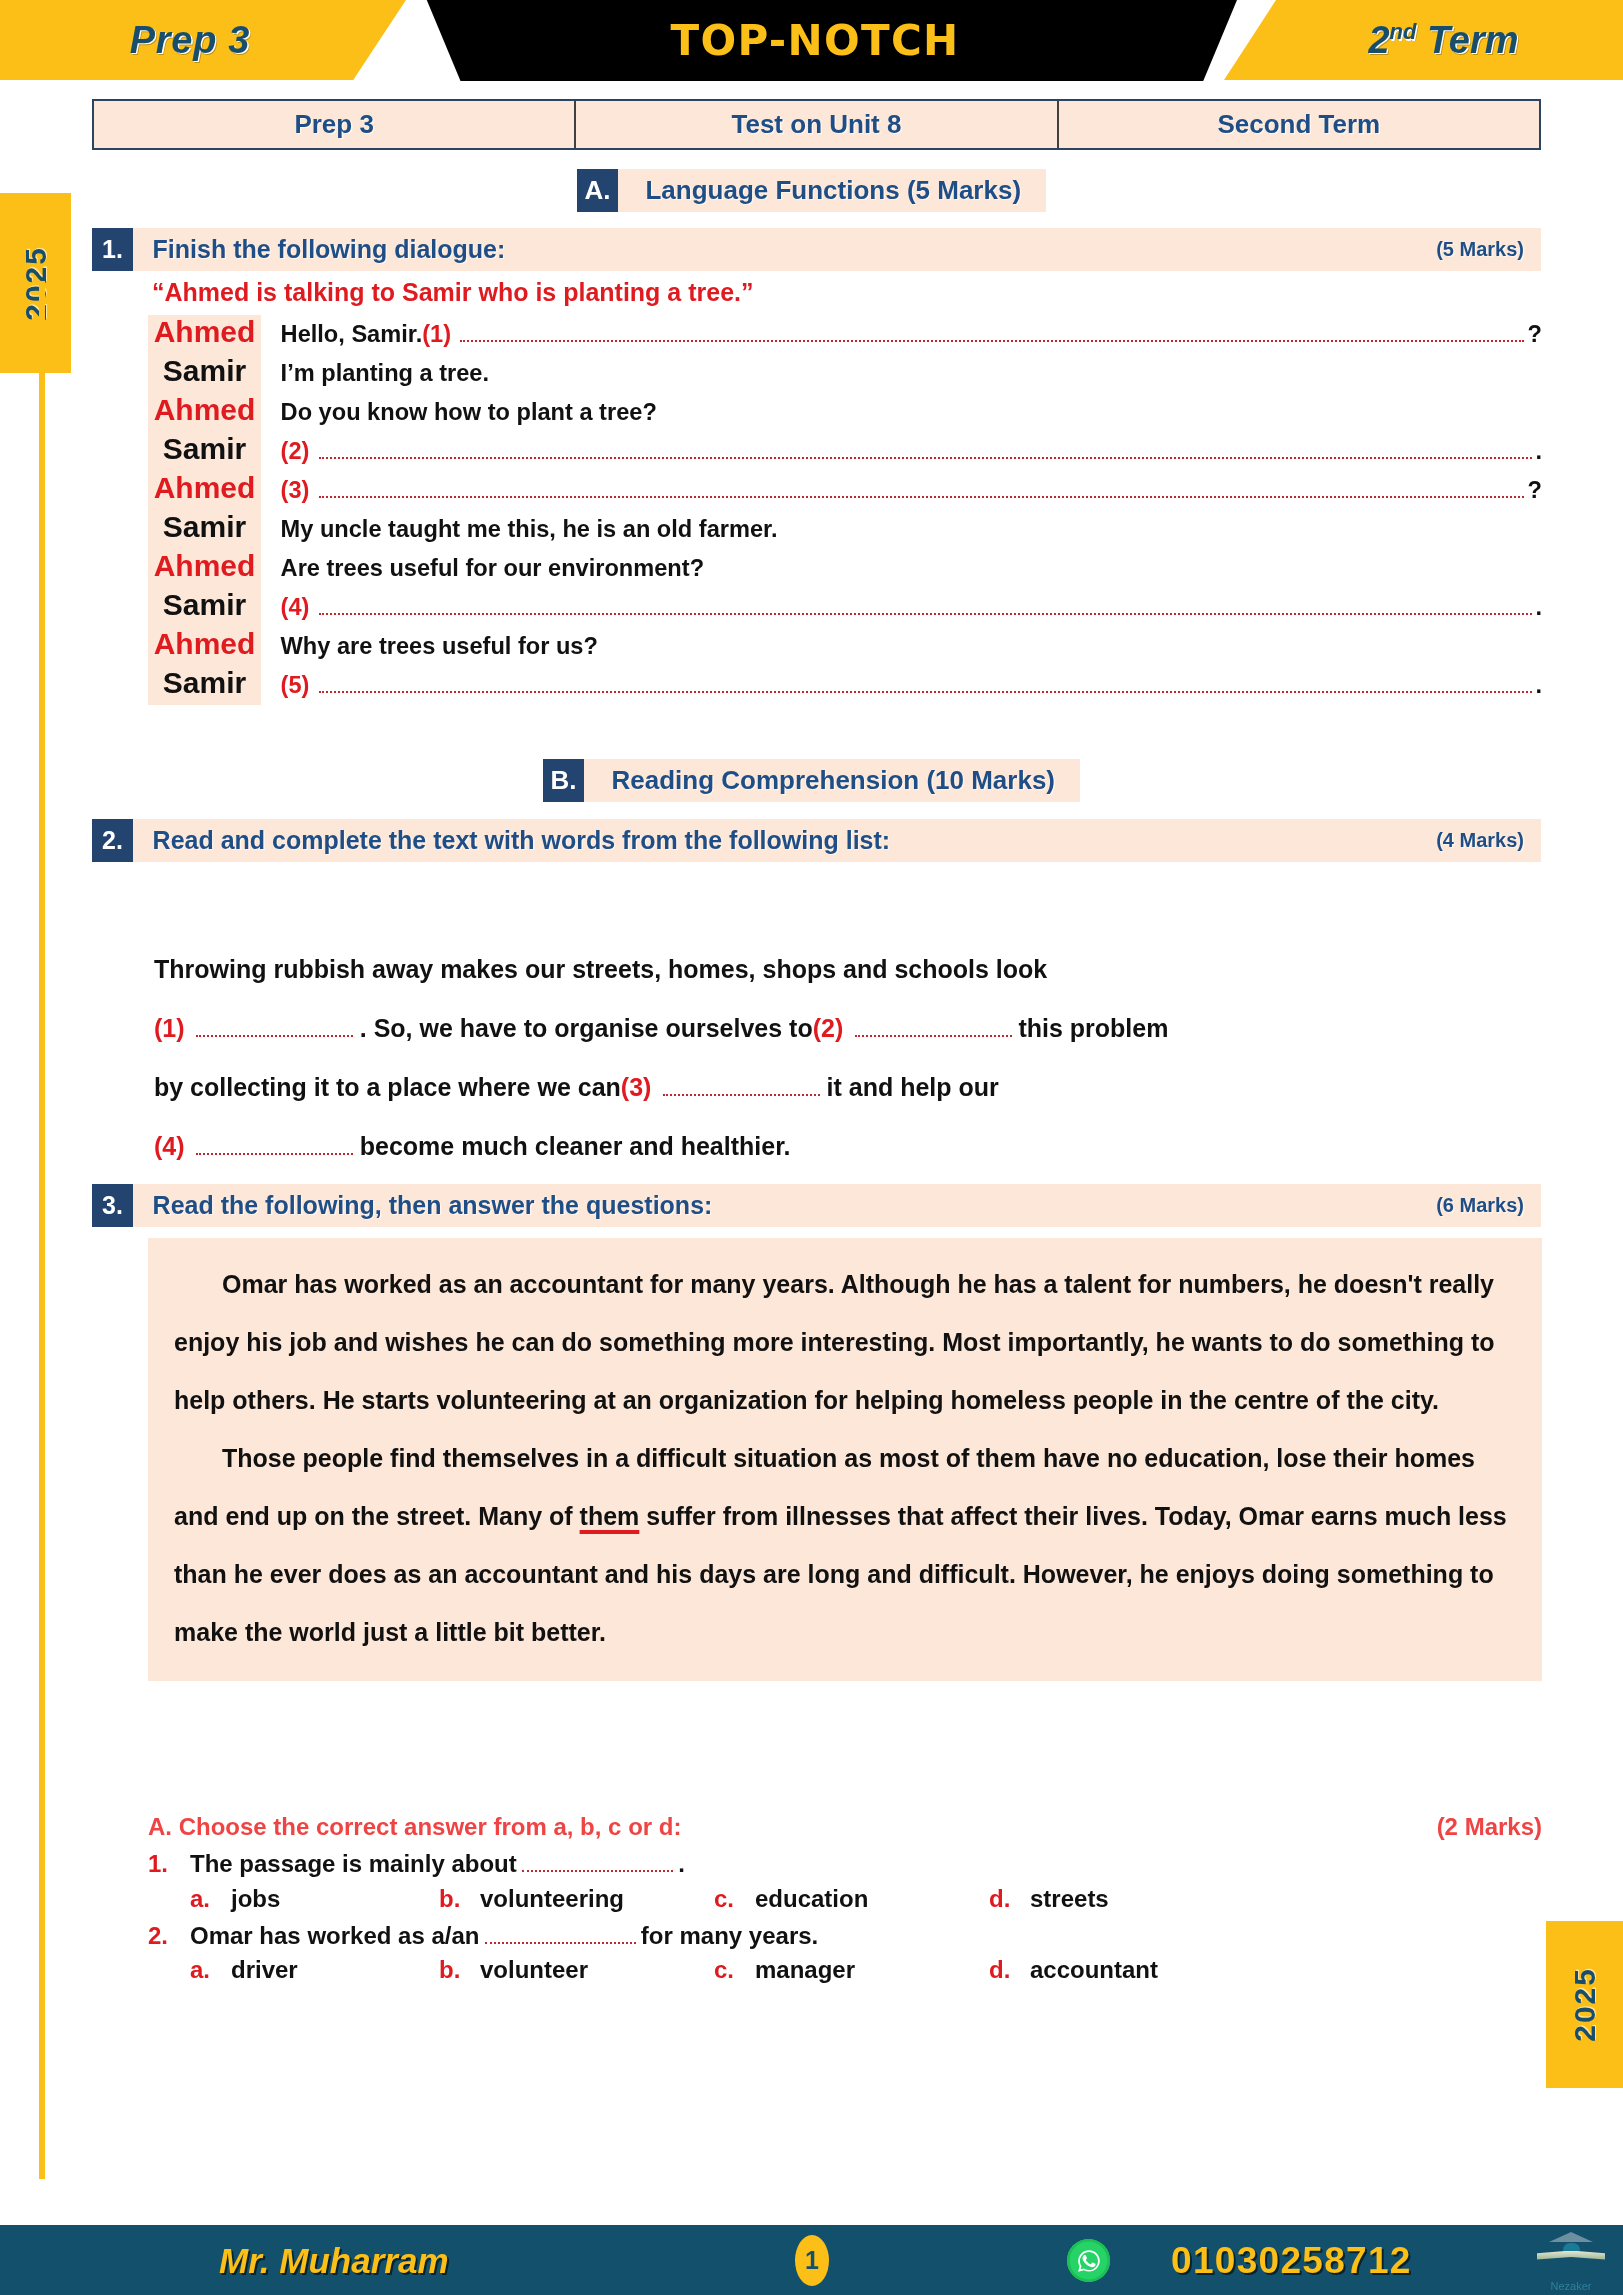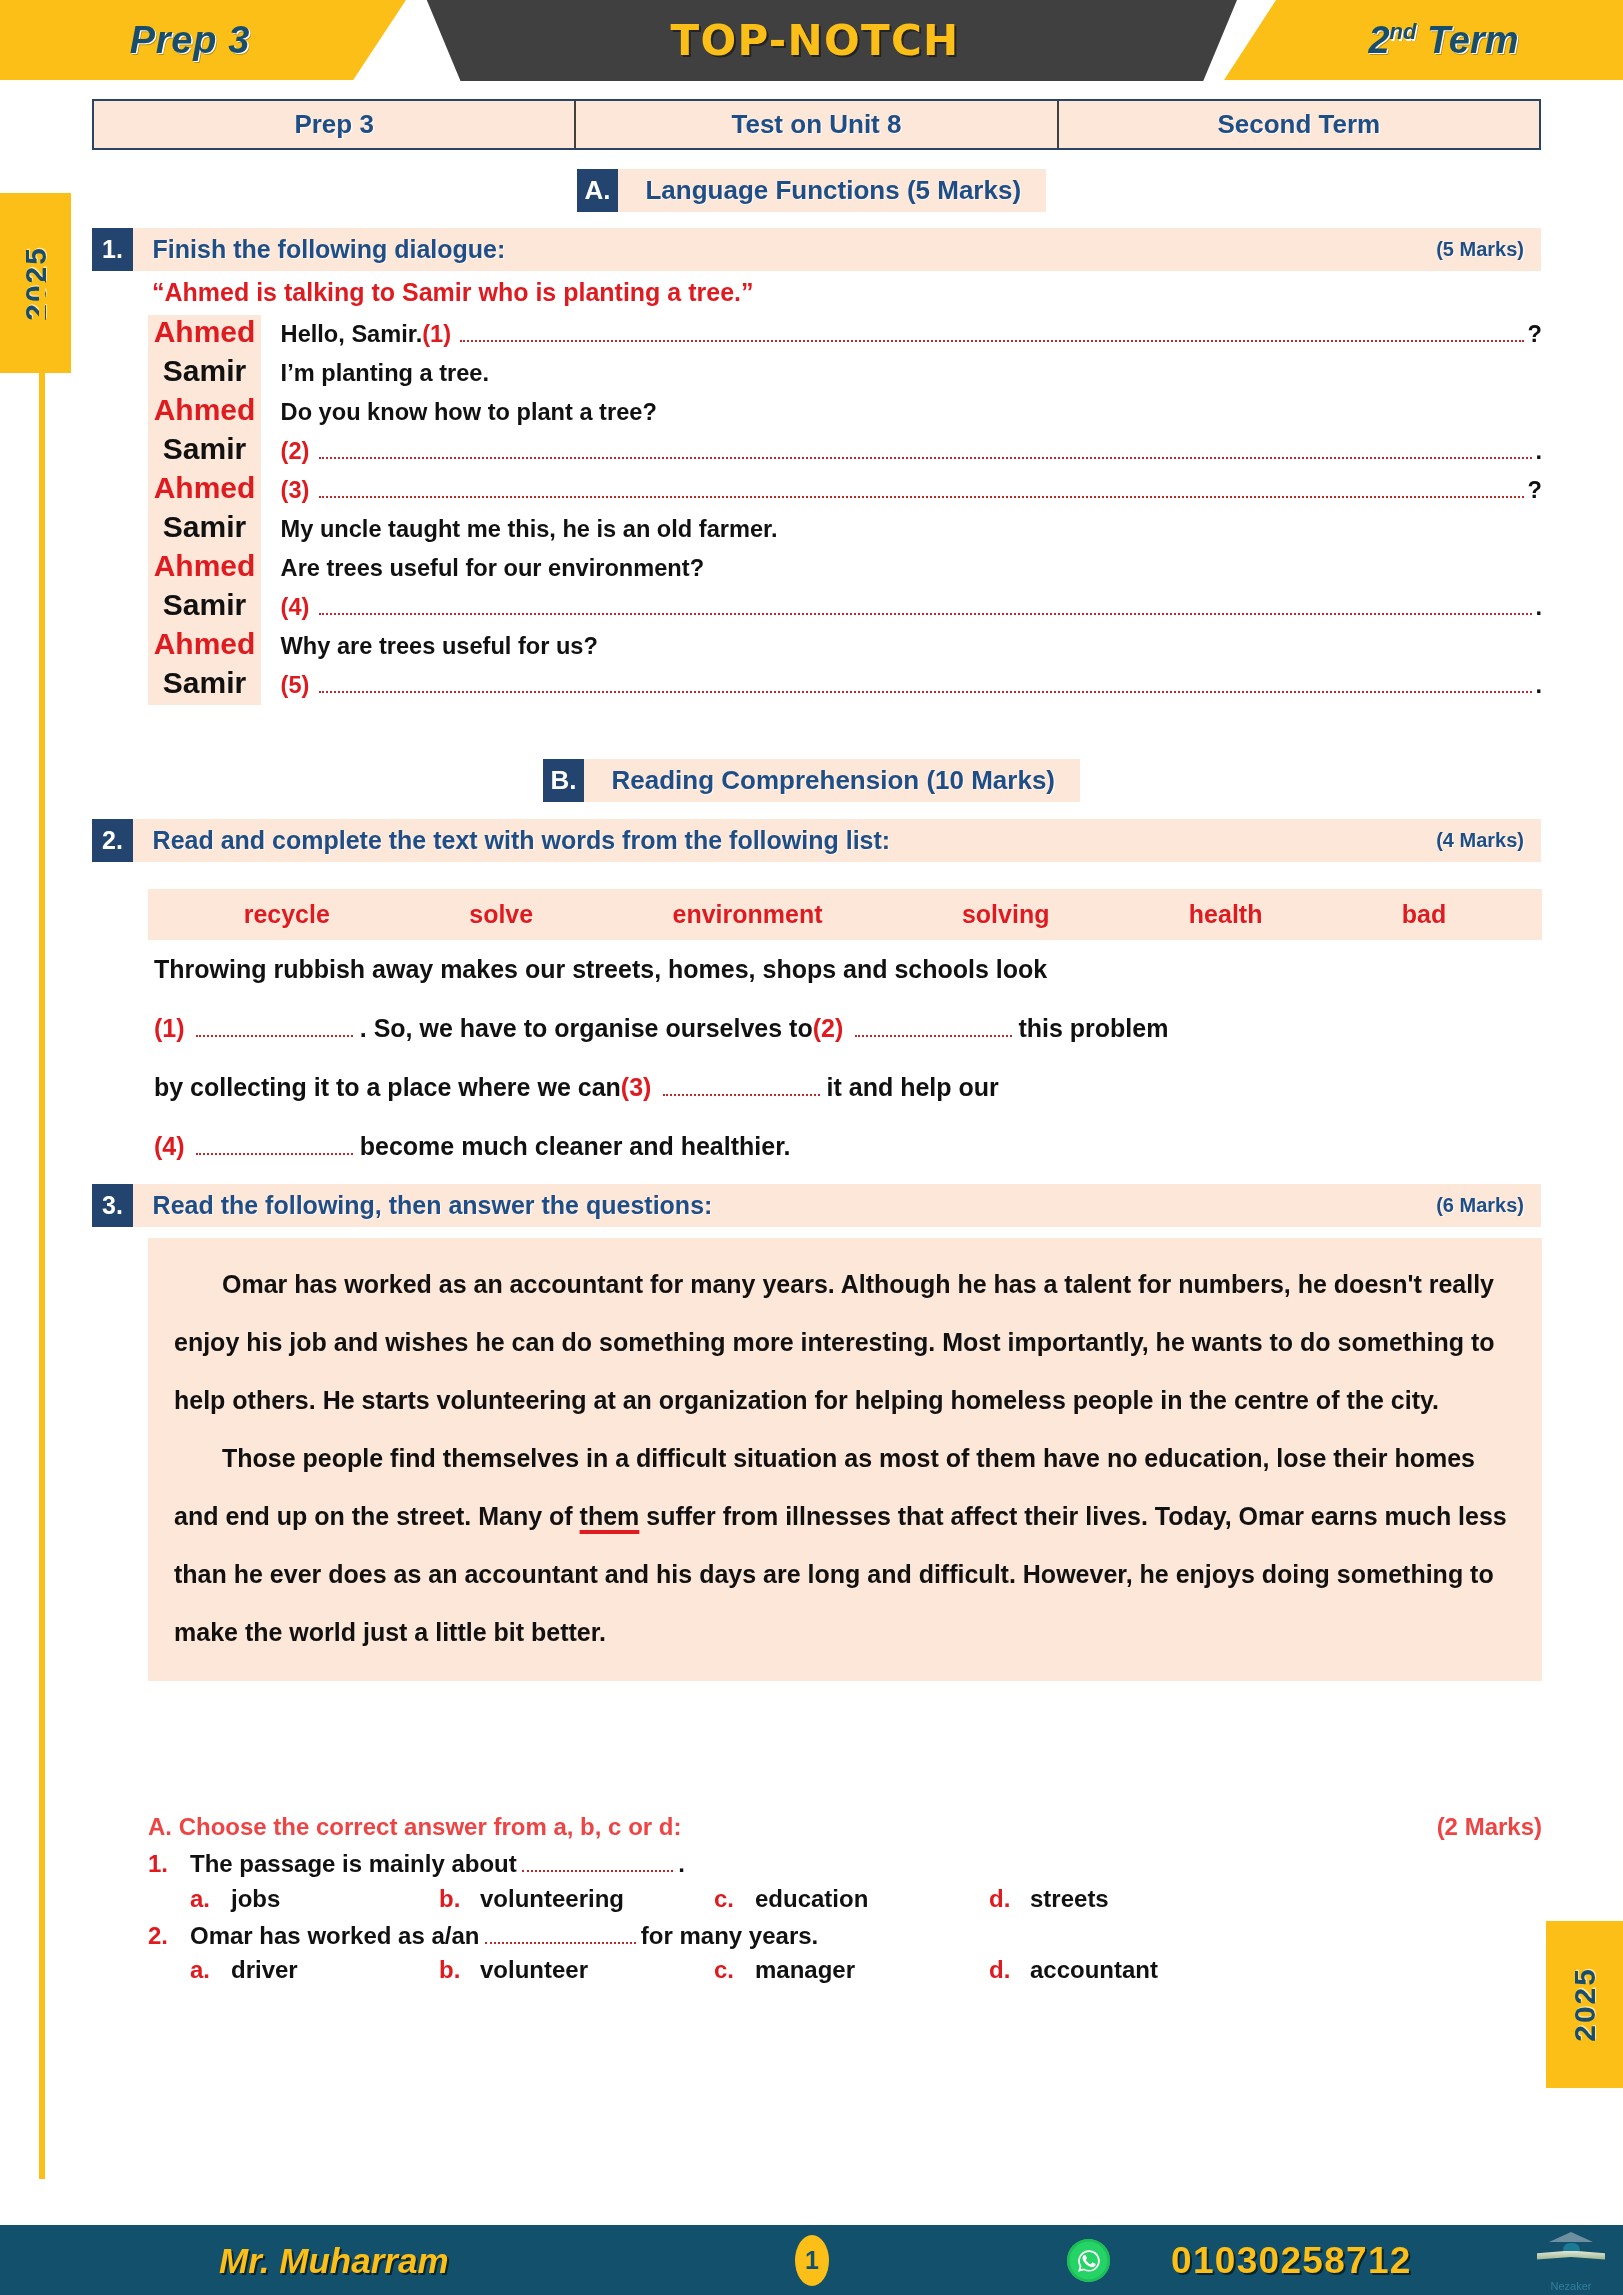--- a/index.html
+++ b/index.html
@@ -18,21 +18,21 @@
     clip-path:polygon(0 0,100% 0,87% 100%,0 100%);
     display:flex;align-items:center;justify-content:center;
   }
   .hdr-left span{
     font-size:38px;font-weight:bold;font-style:italic;color:#184E6B;
     text-shadow:1.3px 1.3px 0 #ffffff, 2px 2px 0 rgba(0,0,0,.25);
     letter-spacing:0.7px;padding-right:26px;
   }
   .hdr-center{
     position:absolute;left:393px;top:0;width:844px;height:81px;
-    background:#404040;
+    background:#000000;
     clip-path:polygon(4% 0,100% 0,96% 100%,8% 100%);
     display:flex;align-items:center;justify-content:center;
   }
   .hdr-center span{
     font-size:42px;font-weight:bold;color:#fbbf17;letter-spacing:1.3px;
     text-shadow:2px 2px 0 rgba(0,0,0,.45);
     font-family:"DejaVu Sans", sans-serif;
   }
   .hdr-right{
     position:absolute;left:1224px;top:0;width:400px;height:80px;
@@ -338,28 +338,20 @@
       <div class="sec-title">Reading Comprehension (10 Marks)</div>
     </div>
   </div>
 
   <div class="q-bar" style="top:734px;">
     <div class="q-num">2.</div>
     <div class="q-text">Read and complete the text with words from the following list:</div>
     <div class="q-marks">(4 Marks)</div>
   </div>
 
-  <div class="word-band" id="word-band" style="top:804px;">
-      <span>recycle</span>
-      <span>solve</span>
-      <span>environment</span>
-      <span>solving</span>
-      <span>health</span>
-      <span>bad</span>
-    </div>
 
   <div class="cloze" id="cloze" style="top:870px;">
       <div class="cloze-line">
         <span> Throwing rubbish away makes our streets, homes, shops and schools look </span>
       </div>
       <div class="cloze-line">
         <span class="bnum">(1)</span>
         <span class="cloze-dots"></span>
         <span>. So, we have to organise ourselves to </span>
         <span class="bnum">(2)</span>

